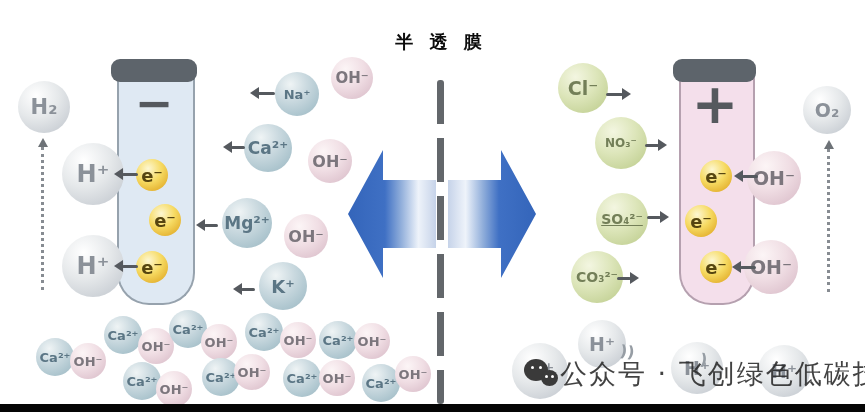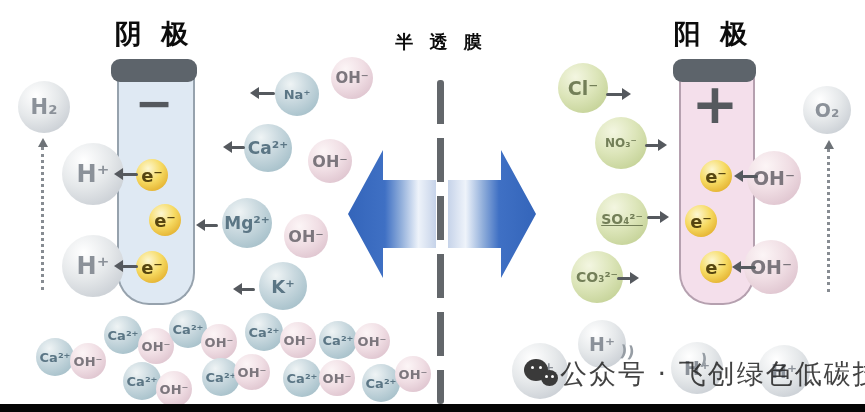--- a/index.html
+++ b/index.html
@@ -52,23 +52,21 @@
   .wm-eye{position:absolute;background:#ffffff;border-radius:50%;width:3px;height:3px;}
   #wm-text{font-size:27px;color:rgba(40,40,40,0.88);letter-spacing:2px;white-space:nowrap;}
   .mark{position:absolute;color:#969da4;font-size:16px;font-weight:bold;transform:rotate(8deg);}
   #bottom-bar{position:absolute;left:0;top:404px;width:865px;height:8px;background:var(--bar);}
 </style>
 </head>
 <body>
 
 <div id="stage" style="--arrow-blue: #3a6cc0; --arrow-blue-deep: #3465ba; --arrow-fade: #eef3fa; --arrow-tail: #c6d3e9; --membrane: #63676b; --cap: #5d646b; --tube-left: #dfe9f3; --tube-left-border: #96a2ad; --tube-right: #f4dfeb; --tube-right-border: #b5a0af; --arrow-dark: #55595e; --bar: #050505;">
 
-  <div class="title" style="left:94px;top:16px;width:120px;">阴 极</div>
   <div class="title" style="left:366px;top:30px;width:150px;font-size:18px;">半 透 膜</div>
-  <div class="title" style="left:653px;top:16px;width:120px;">阳 极</div>
 
   <svg id="big-arrows" width="865" height="412">
     <defs>
       <linearGradient id="gl" gradientUnits="userSpaceOnUse" x1="348" y1="0" x2="436" y2="0">
         <stop offset="0" stop-color="#3465ba"></stop>
         <stop offset="0.42" stop-color="#3f70c4"></stop>
         <stop offset="0.60" stop-color="#8fadda"></stop>
         <stop offset="0.80" stop-color="#eef3fa"></stop>
         <stop offset="1" stop-color="#c6d3e9"></stop>
       </linearGradient>

